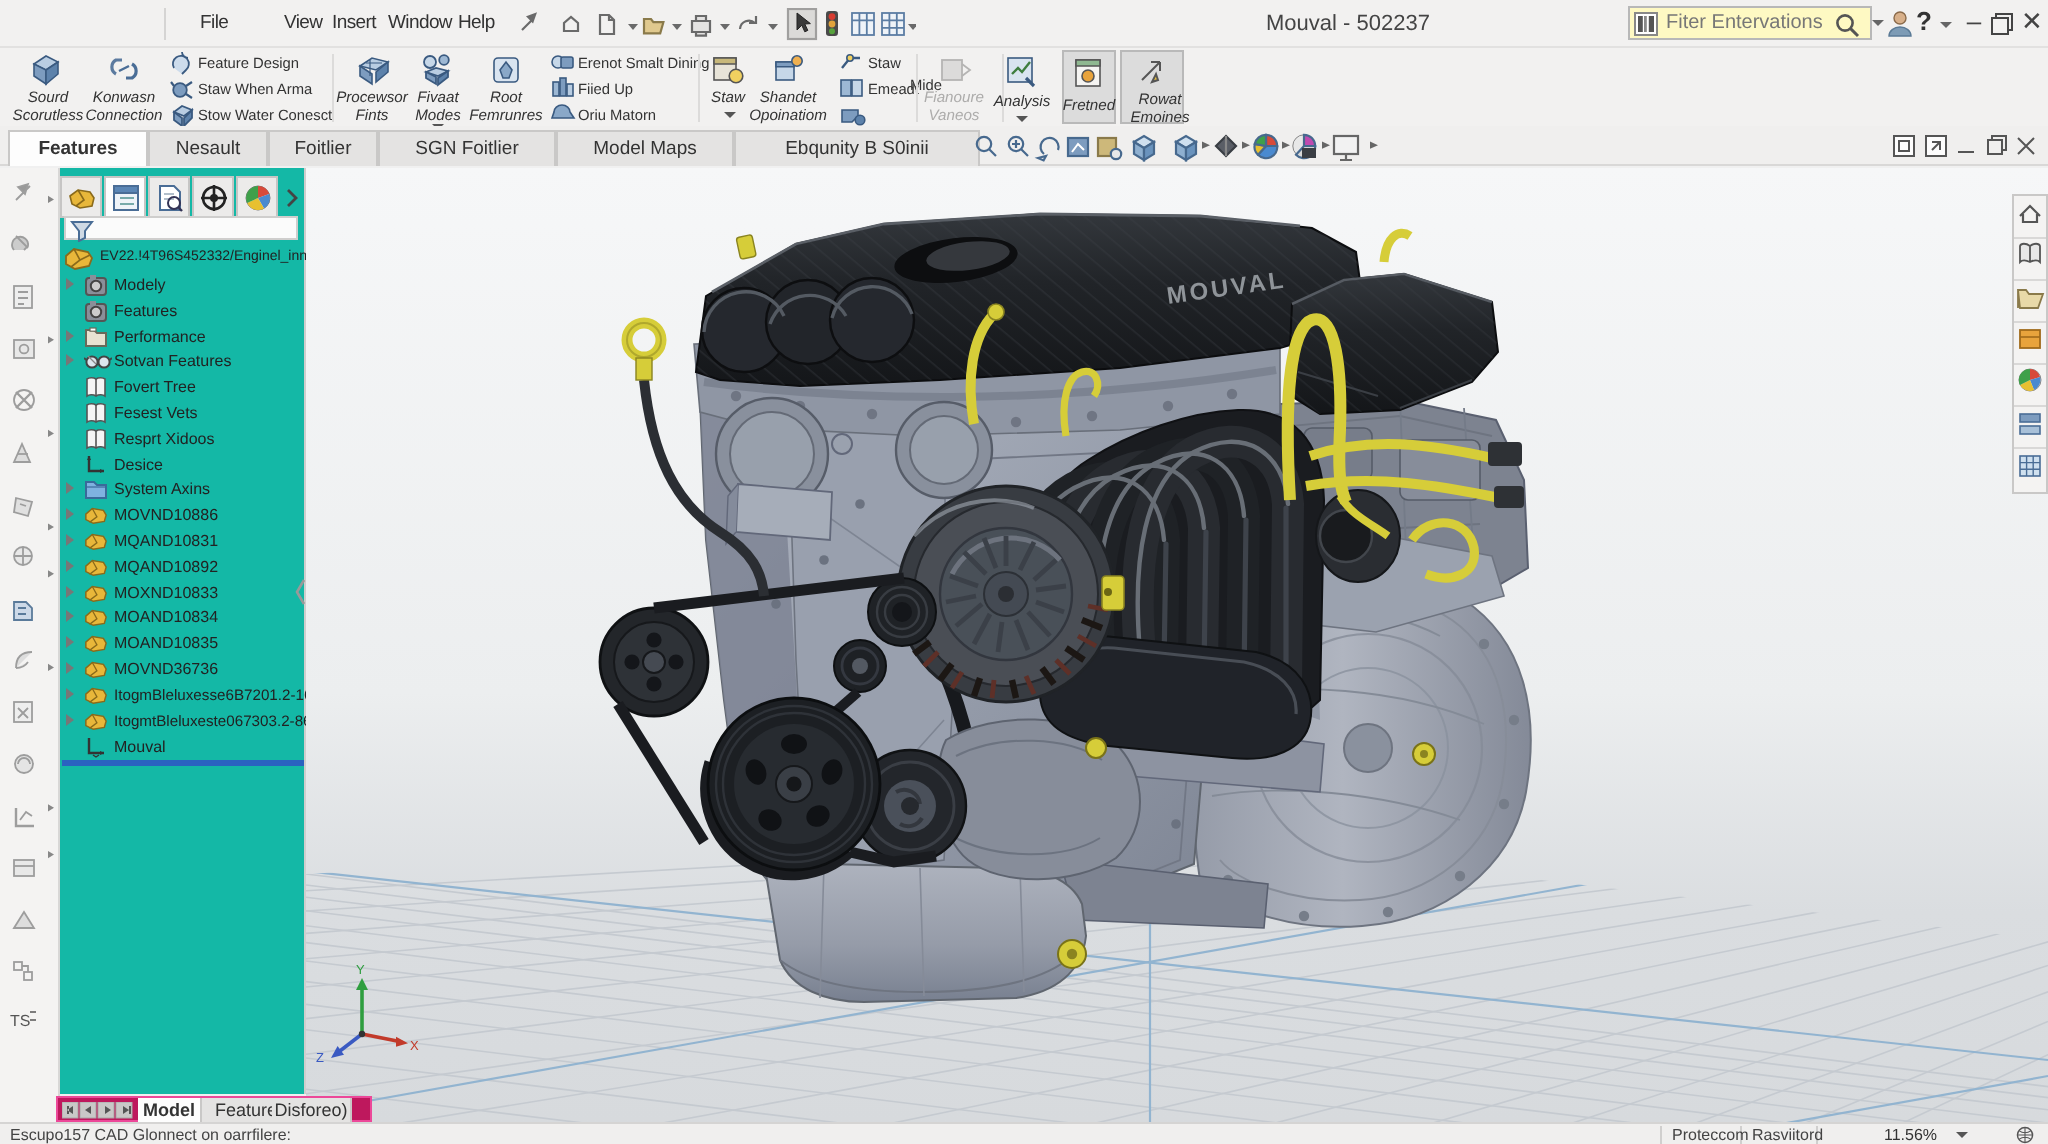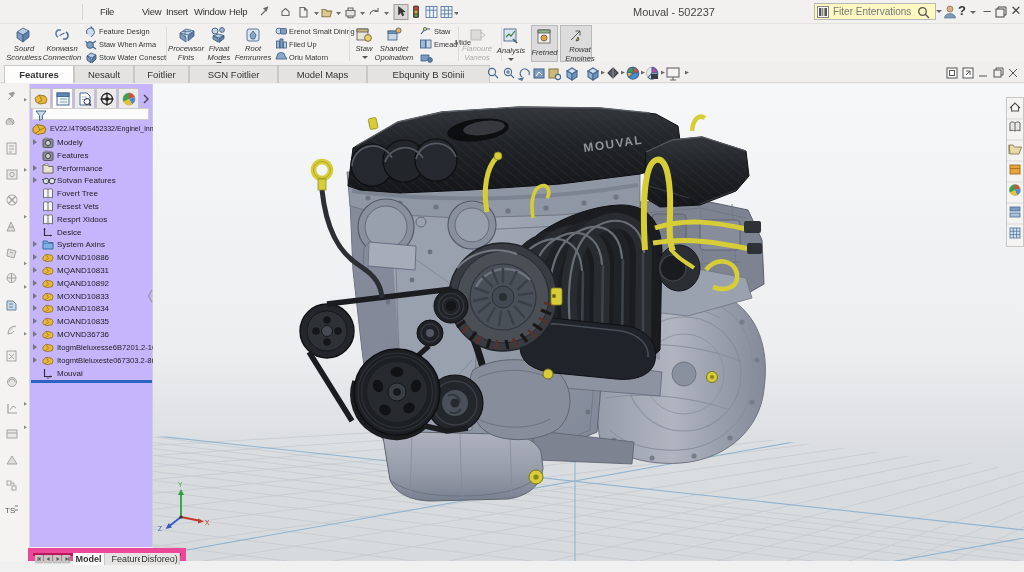--- a/index.html
+++ b/index.html
@@ -18,32 +18,32 @@
 .rb-small{position:absolute;font-size:7.4px;color:#333;white-space:nowrap;}
 .rsep{position:absolute;top:3px;width:1px;height:34px;background:#dcdbda;}
 .pressed{background:#dcdcdc;border:1px solid #b9b9b9;}
 
 #tabrow{position:absolute;left:0;top:63px;width:1024px;height:20px;background:#f0efee;border-bottom:1px solid #d9d8d7;}
 .cmtab{position:absolute;top:2px;height:18px;line-height:17px;font-size:9.5px;color:#333;text-align:center;background:#e4e3e2;border:1px solid #c9c8c7;border-bottom:none;}
 .cmtab.active{background:#fdfdfd;font-weight:bold;}
 
 #lstrip{position:absolute;left:0;top:84px;width:30px;height:477px;background:#f4f3f2;border-right:1px solid #d8d7d6;}
 
-#panel{position:absolute;left:30px;top:84px;width:123px;height:463px;background:#c4b5fd;border-right:1px solid #cfcecd;}
+#panel{position:absolute;left:30px;top:84px;width:123px;height:463px;background:#14b8a6;border-right:1px solid #cfcecd;}
 #ptabs{position:absolute;left:0;top:4px;width:123px;height:22px;}
 .ptab{position:absolute;top:0;width:21px;height:21px;background:#ecebea;border:1px solid #c6c5c4;}
 #filter{position:absolute;left:2px;top:24px;width:117px;height:12px;background:#fbfbfb;border:1px solid #cfcecd;}
 .ti{position:absolute;left:0;width:123px;height:13px;font-size:8px;color:#222;white-space:nowrap;overflow:hidden;}
 .ti .ar{position:absolute;left:3px;top:3px;width:0;height:0;border-left:4px solid #777;border-top:3px solid transparent;border-bottom:3px solid transparent;}
 .ti .lbl{position:absolute;left:27px;top:2px;}
 .ti .ic{position:absolute;left:12px;top:1px;width:12px;height:11px;}
 
 #vp{position:absolute;left:153px;top:84px;width:871px;height:477px;background:linear-gradient(#f6f7f8 0%,#eceeef 55%,#dadde0 78%,#d7dadd 100%);overflow:hidden;}
 
-#btabs{position:absolute;left:28px;top:548px;height:13px;background:#be185d;border:5px solid #ec4899;}
+#btabs{position:absolute;left:28px;top:548px;height:13px;background:#be185d;border:1px solid #ec4899;}
 .btab{position:absolute;top:0;height:12px;line-height:12px;font-size:9px;color:#333;text-align:center;background:#e4e3e2;border-right:1px solid #c9c8c7;}
 #statusbar{position:absolute;left:0;top:561px;width:1024px;height:11px;background:#f0efee;border-top:1px solid #d5d4d3;font-size:8px;color:#444;}
 .sseg{position:absolute;top:0;height:11px;line-height:11px;}
 </style>
 </head>
 <body>
 <div id="app">
 
 <div id="titlebar">
   <div style="position:absolute;left:82px;top:4px;width:1px;height:16px;background:#d5d4d3;"></div>
@@ -922,14 +922,28 @@
           <path d="M5.5 2 l-3 2 3 2 z M3.5 2 l-0 4 -1 0 0 -4 z"></path>
           <path d="M14.5 2 l-3 2 3 2 z"></path>
           <path d="M21.5 2 l3 2 -3 2 z"></path>
           <path d="M30.5 2 l3 2 -3 2 z M33.5 2 l0 4 1 0 0-4 z"></path>
         </g>
   </svg>
   <div class="btab" style="left:40px;width:32px;background:#fdfdfd;font-weight:bold;">Model</div>
   <div class="btab" style="left:72px;width:45px;">Feature</div>
   <div class="btab" style="left:107px;width:40px;">Disforeo)</div>
 </div>
-
+<div id="statusbar">
+  <div class="sseg" style="left:5px;">Escupo157 CAD Glonnect on oarrfilere:</div>
+      <div class="abs" style="left:830px;top:1px;width:1px;height:9px;background:#d0cfce;"></div>
+      <div class="abs" style="left:870px;top:1px;width:1px;height:9px;background:#d0cfce;"></div>
+      <div class="abs" style="left:908px;top:1px;width:1px;height:9px;background:#d0cfce;"></div>
+  <div class="sseg" style="left:836px;">Proteccom</div>
+  <div class="sseg" style="left:876px;">Rasviitord</div>
+  <div class="sseg" style="left:942px;color:#333;">11.56%</div>
+  <div class="abs" style="left:978px;top:4px;width:0;height:0;border-top:3px solid #555;border-left:3px solid transparent;border-right:3px solid transparent;"></div>
+  <svg class="abs" style="left:1008px;top:1px;" width="9" height="9" viewBox="0 0 10 10">
+        <circle cx="5" cy="5" r="4.2" fill="none" stroke="#555" stroke-width=".8"></circle>
+        <path d="M5 .8 v8.4 M.8 5 h8.4 M1.6 2.6 a6 6 0 0 0 6.8 0 M1.6 7.4 a6 6 0 0 1 6.8 0" fill="none" stroke="#555" stroke-width=".6"></path>
+      </svg>
 </div>
 
+</div>
+
 </body></html>

